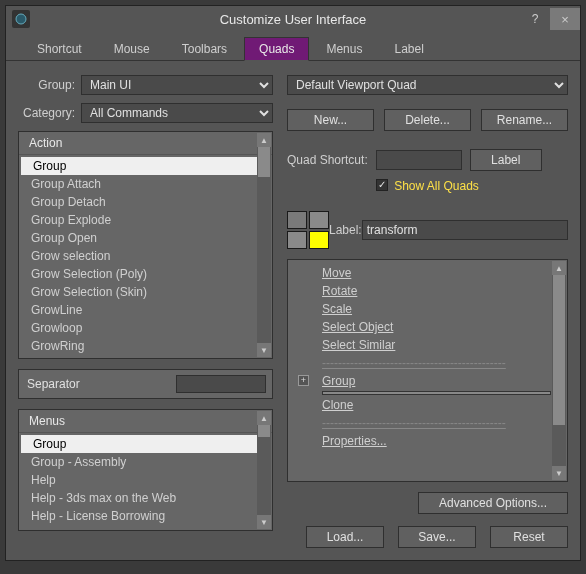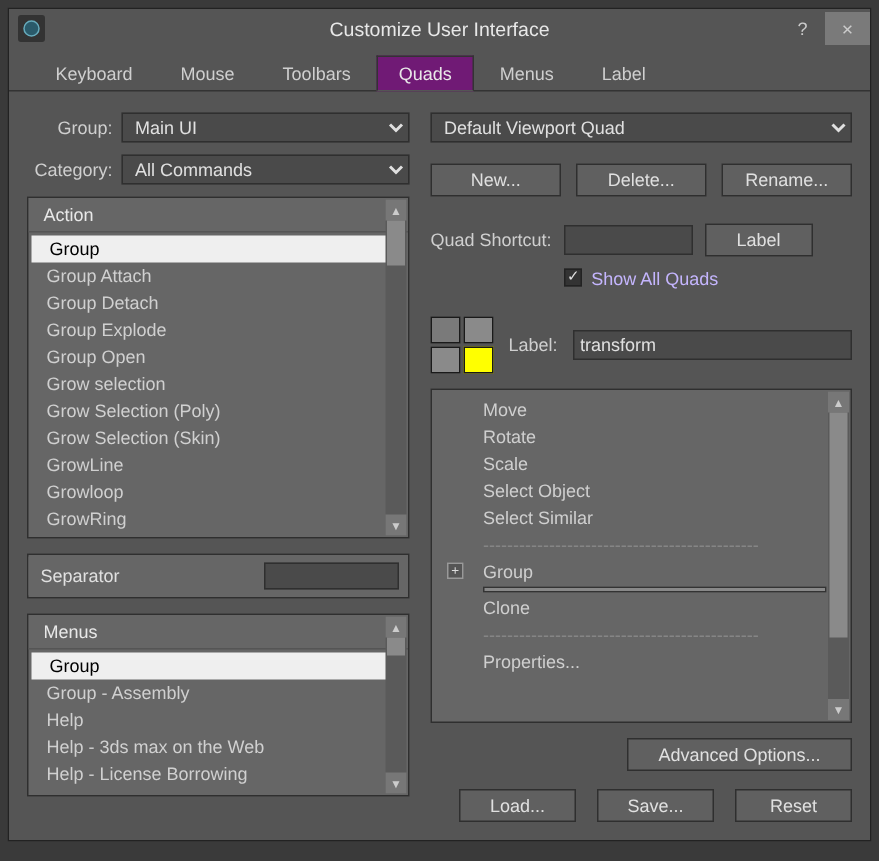--- a/index.html
+++ b/index.html
@@ -36,29 +36,29 @@
   .separator-box { height: 30px; margin-top: 10px; display:flex; align-items:center; }
   .sep-inner { flex:1; padding: 6px 8px; color: #e0e0e0; background:#666666; }
   .sep-input { width: 90px; height:18px; background:#4a4a4a; border:1px solid #2f2f2f; margin-left:auto; margin-right:6px; }
   .menus-box { height: 122px; margin-top: 10px; }
   .btnrow { display: flex; gap: 10px; margin-top: 6px; }
   .btn { background: #606060; color: #e0e0e0; border: 1px solid #2f2f2f; height: 22px; padding: 0 10px; flex: 1; text-align: center; display:flex; align-items:center; justify-content:center; cursor:default;}
   .quad-row { display:flex; align-items:center; gap:8px; margin-top: 18px; }
   .quad-label { color:#cfcfcf; }
   .quad-input { width: 86px; }
   .assign-btn { width: 72px; flex:none; }
-  .checkrow { display:flex; align-items:flex-start; justify-content:center; margin-top:8px; color:#c4b5fd; gap:6px;}
+  .checkrow { display:flex; align-items:flex-start; justify-content:center; margin-top:8px; color:#fde047; gap:6px;}
   .chk { width:12px; height:12px; background:#333; border:1px solid #222; display:flex;align-items:center;justify-content:center; }
   .chk::after { content:"✓"; font-size:10px; color:#e0e0e0; line-height:1; }
-  .swatch-area { display:flex; align-items:center; margin-top:18px; gap:10px; }
+  .swatch-area { display:flex; align-items:center; margin-top:18px; }
   .swatches { display:grid; grid-template-columns: 20px 20px; grid-template-rows: 18px 18px; gap:2px; }
   .sw { border:1px solid #1a1a1a; }
   .treebox { flex:1; margin-top:10px; position:relative; background:#666666; border:1px solid #2f2f2f; }
   .tree-items { padding: 4px 0 4px 0; height: 198px; overflow:hidden;}
-  .titem { padding: 2px 0 2px 34px; color:#cfcfcf; position:relative; }
+  .titem { padding: 2px 0 2px 34px; color:#cfcfcf; position:relative;text-decoration:underline; }
   .exp { position:absolute; left:10px; top:3px; width:11px; height:11px; border:1px solid #999; background:#555; color:#ddd; font-size:9px; line-height:9px; text-align:center;}
   .titem.group { padding-left:34px; }
   .titem.sel-line { background:#888; margin: 1px 16px 1px 34px; padding:0; height:4px; border:1px solid #333;}
   .titemline { padding-left:34px; color:#888; overflow:hidden; white-space:nowrap; }
   .adv-row { display:flex; justify-content:flex-end; margin-top:10px; }
   .adv-btn { width: 150px; flex:none; }
   .footer-row { display:flex; gap:14px; margin-top:12px; justify-content:flex-end; }
   .footer-row .btn { width: 78px; flex:none; }
   .label-input { flex:1; }
   .right-top-select { width: 100%; }
@@ -80,21 +80,21 @@
       <div class="tc-btn tc-help">
           <span>?</span>
         </div>
       <div class="tc-btn tc-close">
           <span class="closex">×</span>
         </div>
     </div>
   </div>
 
   <div class="tabs" id="tabs">
-      <div class="tab">Keyboard</div>
+      <div class="tab">Shortcut</div>
       <div class="tab">Mouse</div>
       <div class="tab">Toolbars</div>
       <div class="tab active">Quads</div>
       <div class="tab">Menus</div>
       <div class="tab">Label</div>
     </div>
 
   <div class="body">
     <div class="left">
       <div class="row">

